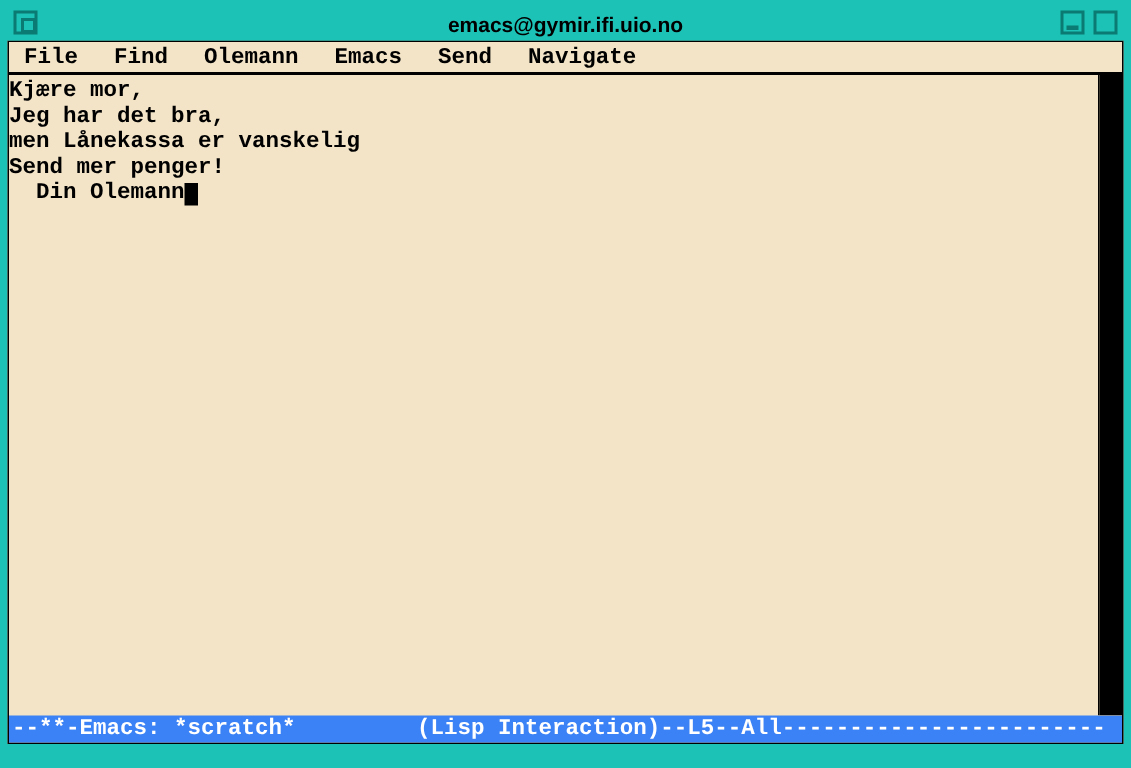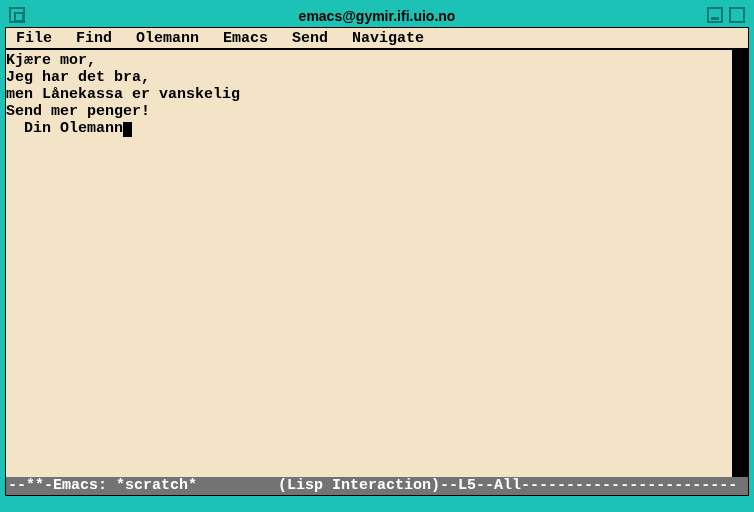--- a/index.html
+++ b/index.html
@@ -113,21 +113,21 @@
   }
   .cursor-block {
     display: inline-block;
     width: 9px;
     height: 15px;
     background: #000;
     vertical-align: text-bottom;
   }
   .modeline {
     height: 18px;
-    background: #737373;
+    background: #3b82f6;
     color: #fff;
     font-family: "Courier New", monospace;
     font-size: 15px;
     font-weight: bold;
     line-height: 18px;
     white-space: pre;
     overflow: hidden;
     padding-left:2px;
   }
   .minibuffer {

